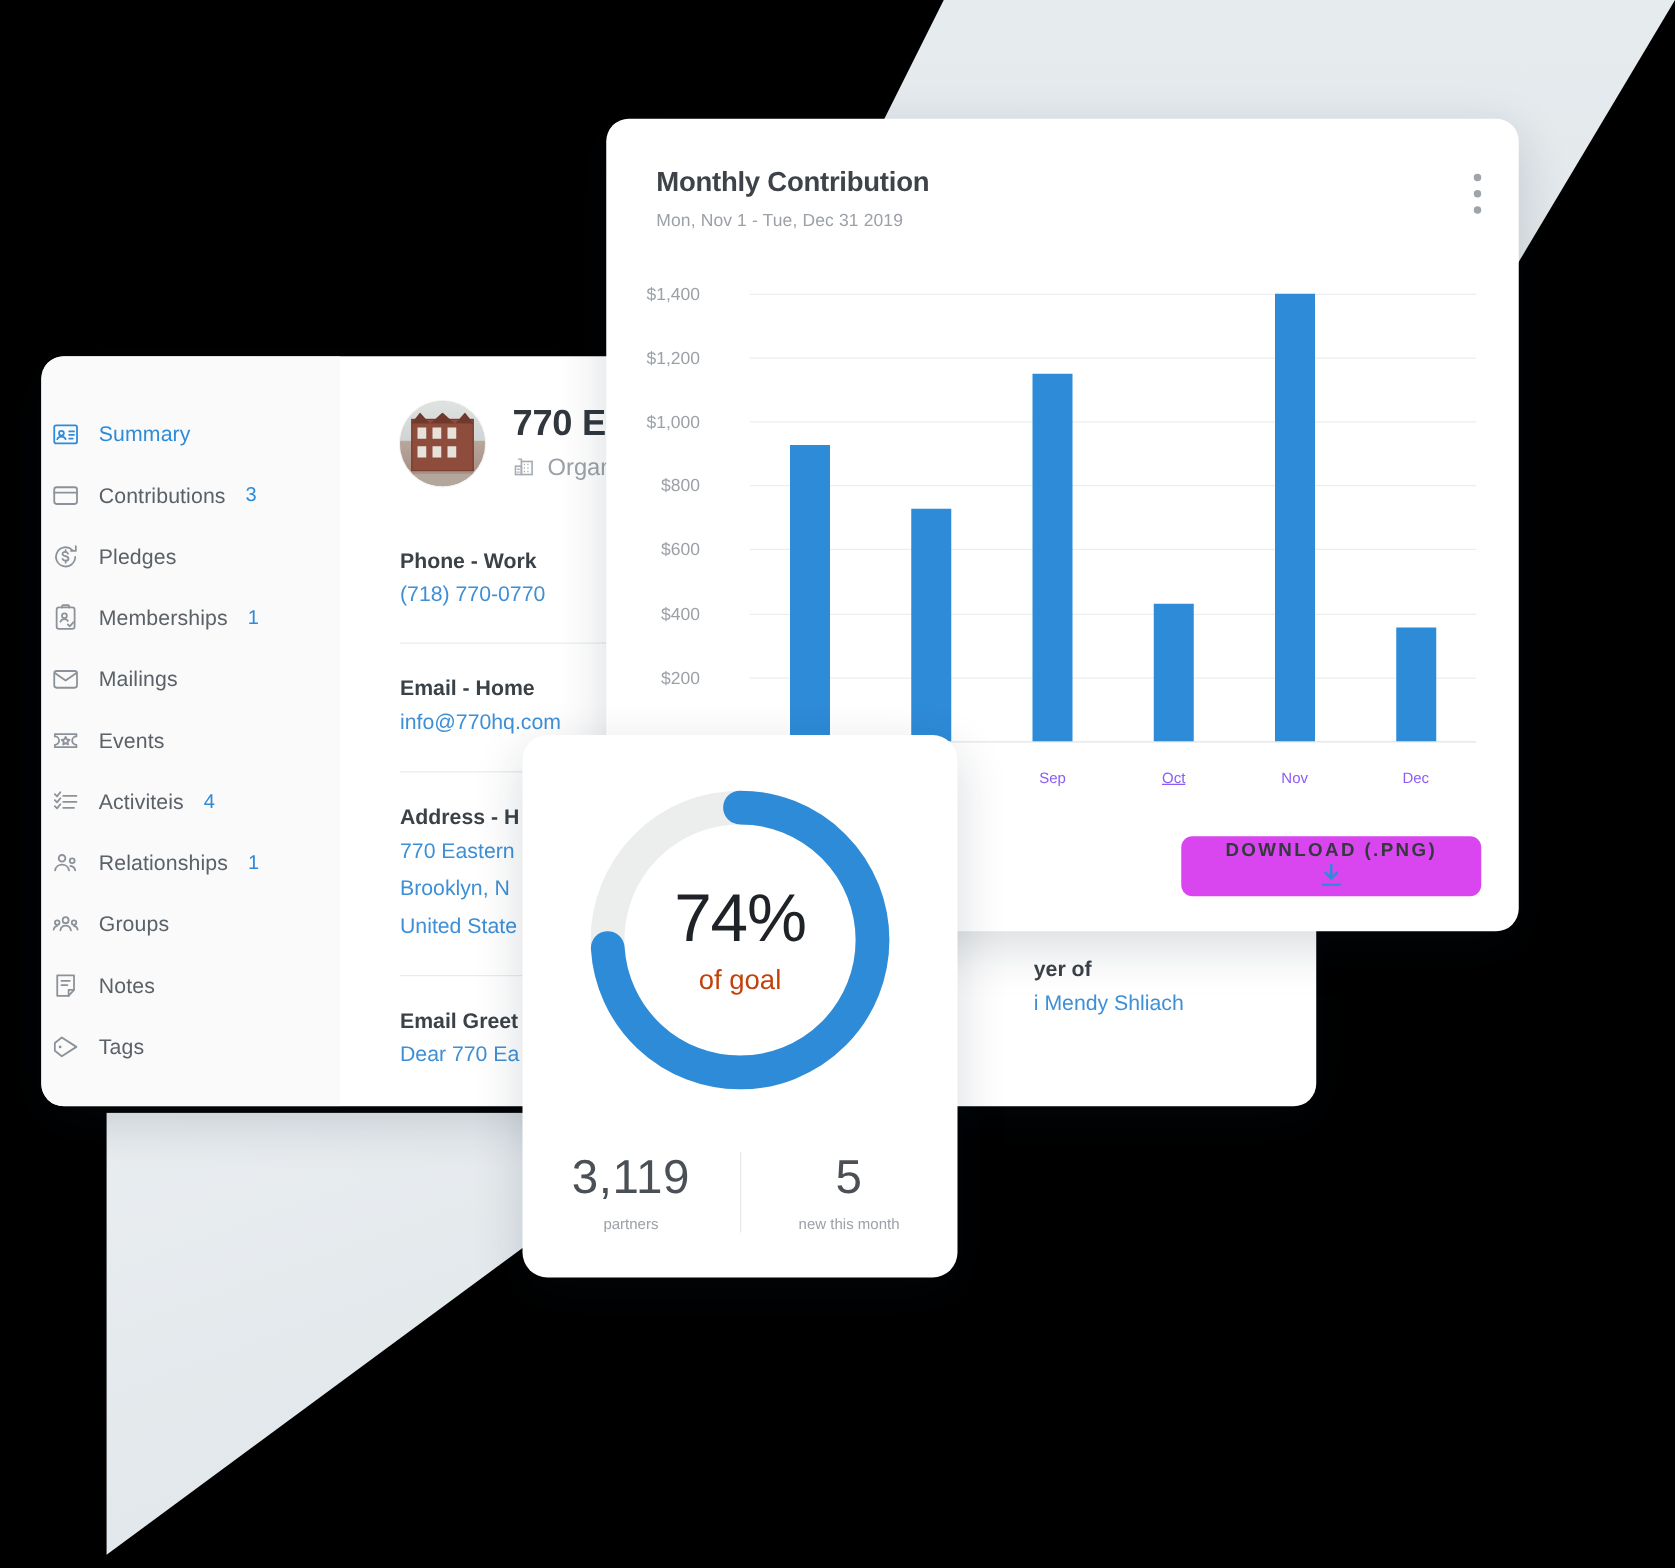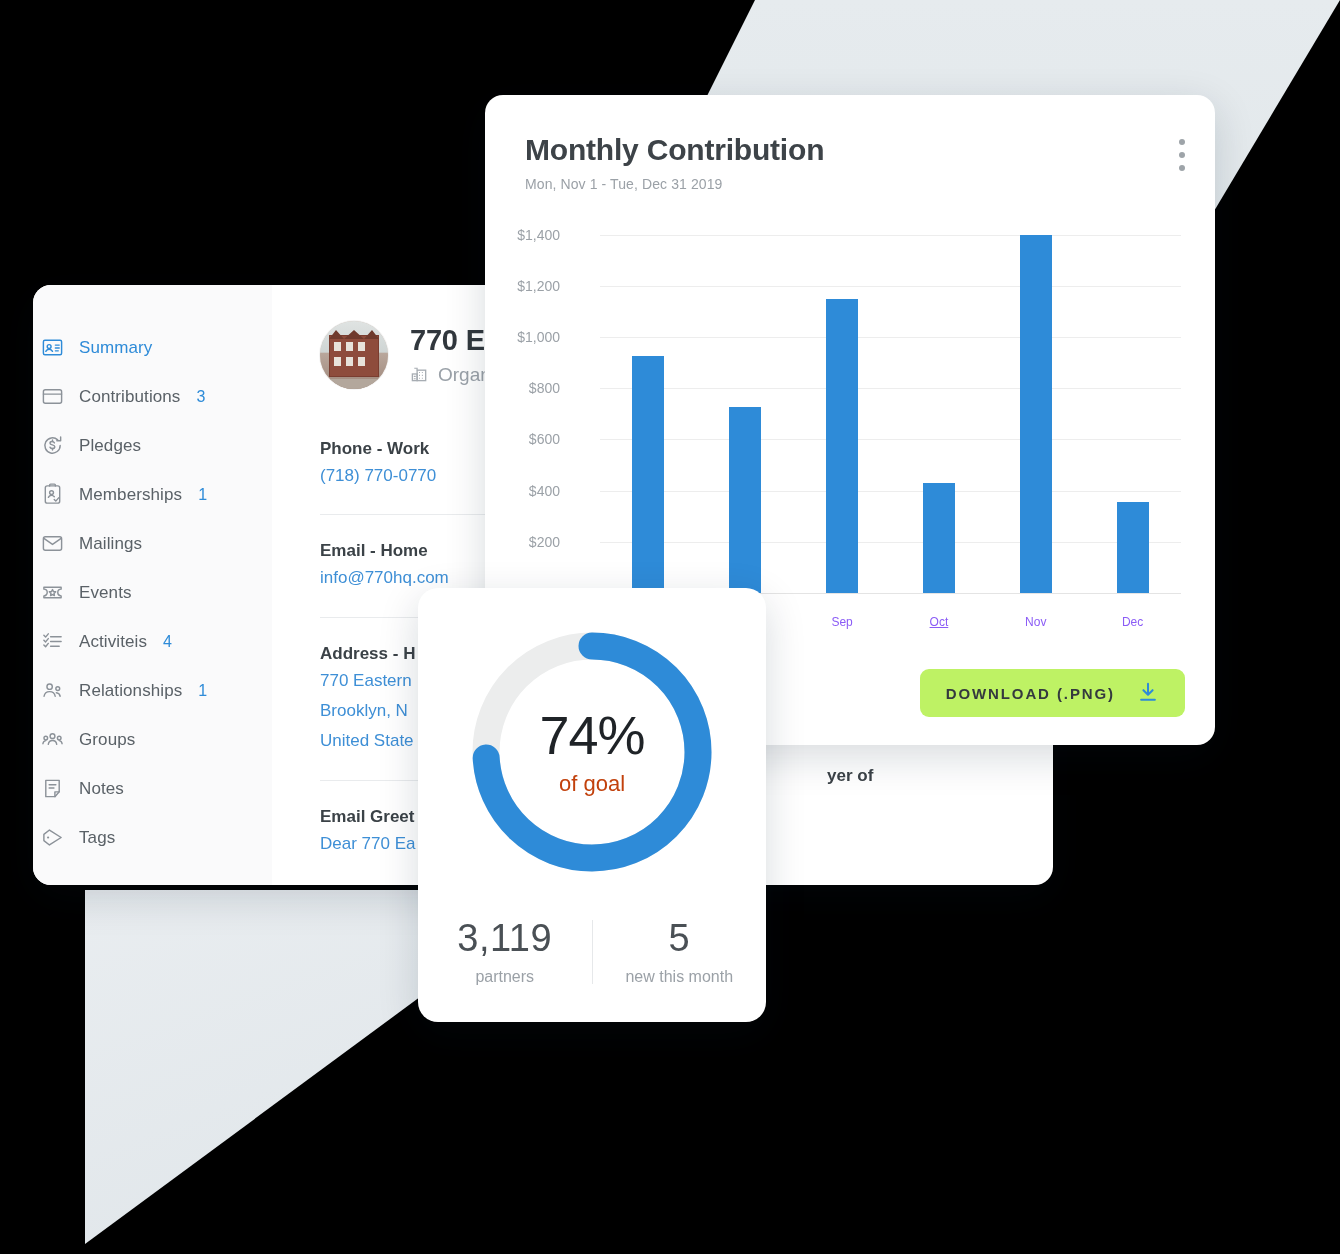--- a/index.html
+++ b/index.html
@@ -82,56 +82,56 @@
   .field-label { font-size:17px; font-weight:700; color:#3b4247; white-space:nowrap; }
   .field-value { font-size:17px; color:#3e8fd6; margin-top:4px; line-height:1.55; white-space:nowrap; }
   .divider { height:1px; background:#e9ebed; margin-top:25px; width:200px; }
 
   #contact-col-a { position:absolute; left:48px; top:128px; width:240px; }
   #contact-col-b { position:absolute; left:555px; top:455px; width:330px; }
 
   
   #chart-card { left:485px; top:95px; width:730px; height:650px; }
   #chart-head { padding:38px 34px 0 40px; position:relative; }
-  #chart-title { font-size:30px; font-weight:600; color:#3d4348; letter-spacing:-.2px; }
+  #chart-title { font-size:22px; font-weight:600; color:#3d4348; letter-spacing:-.2px; }
   #chart-sub { font-size:14px; color:#9ba1a7; margin-top:9px; letter-spacing:.1px; }
   #kebab { position:absolute; right:30px; top:44px; width:6px; }
   #kebab i { display:block; width:6px; height:6px; border-radius:50%; background:#9ea4a9; margin-bottom:7px; }
 
   
   #plot { position:absolute; left:40px; top:125px; width:656px; height:510px; }
   .ytick { position:absolute; right:621px; font-size:14px; color:#9ba1a7;
            transform:translateY(-50%); white-space:nowrap; }
   .gridline { position:absolute; left:75px; right:0; height:1px; background:#ededed; }
   .axisline { position:absolute; left:75px; right:0; height:1px; background:#e4e4e4; }
   .bar { position:absolute; width:32px; background:#2e8bd8; }
   .xtick { position:absolute; font-size:12px; color:#8b5cf6; transform:translateX(-50%);
            white-space:nowrap; }
 
   #download-btn {
     position:absolute; right:30px; bottom:28px;
-    height:48px; min-width:240px; border-radius:9px; background:#bef264;
-    display:flex; align-items:center; justify-content:center; gap:22px;
-    padding:0 26px; cursor:pointer; border:none;
+    height:48px; min-width:240px; border-radius:9px; background:#d946ef;
+    display:flex; align-items:center; justify-content:center; 
+    padding:0 26px; cursor:pointer; border:none;flex-direction:column;
   }
   #download-btn .dl-label { font-size:15px; font-weight:700; letter-spacing:1.9px; color:#34393e; }
 
   
   #donut-card { left:418px; top:588px; width:348px; height:434px; border-radius:20px; }
   #donut-wrap { position:relative; width:260px; height:260px; margin:34px auto 0; }
   #donut-center { position:absolute; inset:0; display:flex; flex-direction:column;
                   align-items:center; justify-content:center; }
   #donut-pct { font-size:54px; font-weight:400; color:#1f2327; letter-spacing:-1px; line-height:1; }
   #donut-sub { font-size:22px; color:#c2410c; margin-top:9px; }
 
   #stats { position:absolute; left:0; right:0; bottom:36px;
            display:flex; align-items:center; justify-content:center; }
   .stat { flex:1; text-align:center; }
   .stat-num { font-size:38px; color:#4a5055; font-weight:400; letter-spacing:.5px; }
-  .stat-lbl { font-size:16px; color:#9ba1a7; margin-top:8px; }
+  .stat-lbl { font-size:12px; color:#9ba1a7; margin-top:8px; }
   .stat-sep { width:1px; height:64px; background:#e6e8ea; }
 </style>
 </head>
 <body>
 
 <div class="bg-layer">
   <div class="poly poly-top"></div>
   <div class="poly poly-bottom"></div>
 </div>
 
@@ -309,20 +309,21 @@
           <div class="divider"></div>
         </div>
         <div class="field">
           <div class="field-label">Email Greet</div>
           <div class="field-value">Dear 770 Ea</div>
         </div>
       </div>
     <div id="contact-col-b">
         <div class="field">
           <div class="field-label">yer of</div>
+          <div class="field-value">i Mendy Shliach</div>
         </div>
       </div>
   </div>
 </div>
 
 <div class="card" id="chart-card">
 
   <div id="chart-head">
     <div id="chart-title">Monthly Contribution</div>
     <div id="chart-sub">Mon, Nov 1 - Tue, Dec 31 2019</div>

